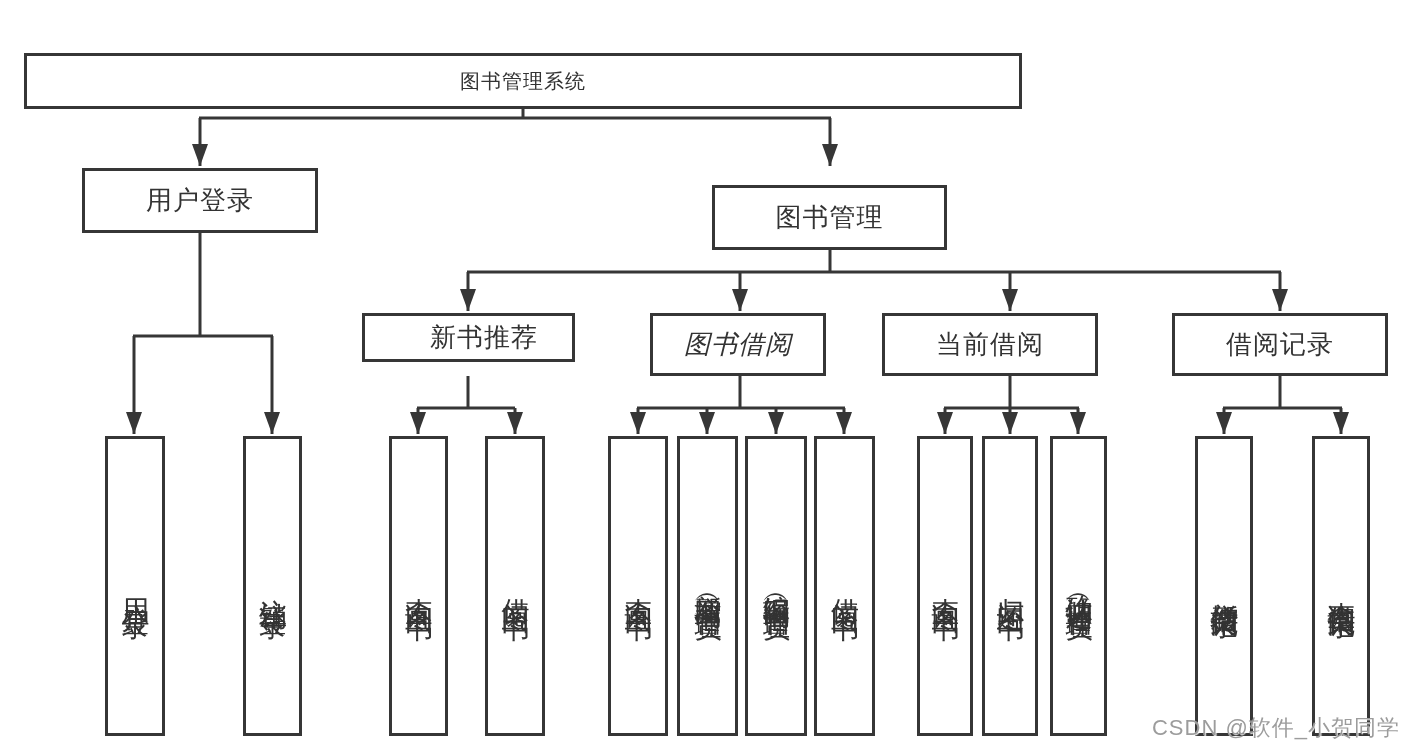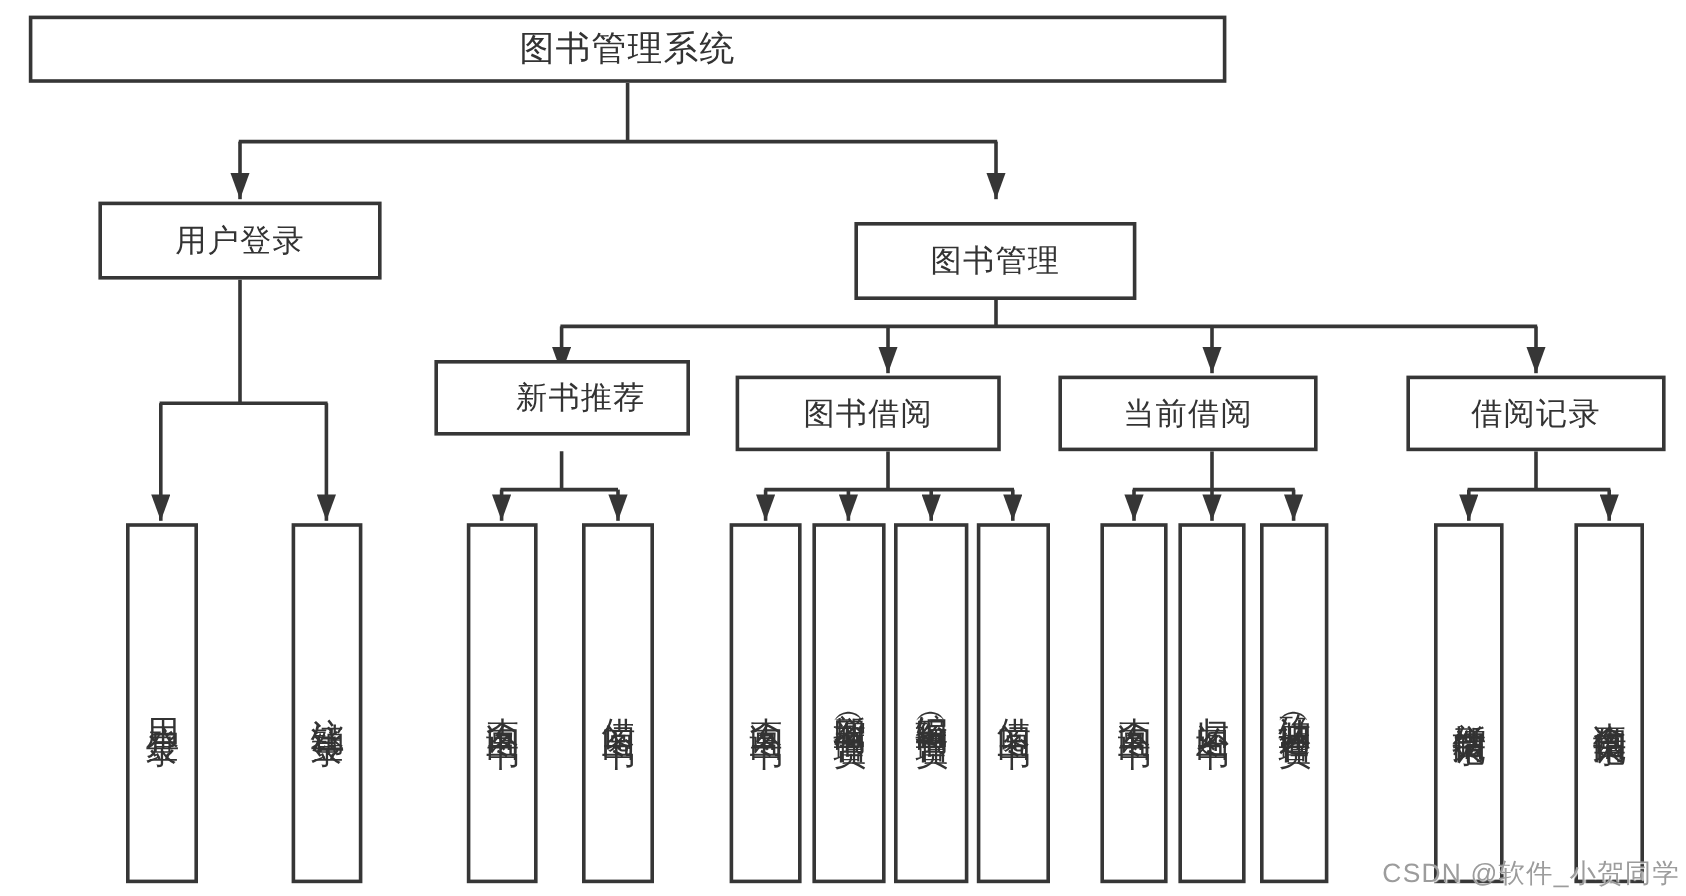--- a/index.html
+++ b/index.html
@@ -17,21 +17,21 @@
   .wires{position:absolute;left:0;top:0;width:1405px;height:747px;pointer-events:none;}
   .wires path{stroke:var(--line);stroke-width:3;fill:none;}
   .wires .arrowhead{fill:var(--line);stroke:none;}
   .node{
     position:absolute;box-sizing:border-box;
     background:#fff;border:3px solid var(--line);
     display:flex;align-items:center;justify-content:center;
     color:var(--text);text-align:center;white-space:nowrap;
   }
   .h-node{font-size:26px;letter-spacing:1px;}
-  .root-node{font-size:29px;letter-spacing:1px;}
+  .root-node{font-size:20px;letter-spacing:1px;margin-top:40px;}
   .leaf{font-size:28px;}
   .leaf .vtext{
     writing-mode:vertical-rl;text-orientation:mixed;
     line-height:1;display:block;
   }
   .v4{letter-spacing:5px;}
   .v6{letter-spacing:2px;}
   .v9{letter-spacing:3px;font-size:27px;}
   .watermark{
     position:absolute;right:5px;bottom:4px;
@@ -85,22 +85,22 @@
 
     <path d="M1224 408 V434" marker-end="url(#arr)"></path>
     <path d="M1341 408 V434" marker-end="url(#arr)"></path>
   </svg>
 
   <div class="node root-node" style="left:24px;top:13px;width:998px;height:56px;">图书管理系统</div>
 
   <div class="node h-node" style="left:82px;top:168px;width:236px;height:65px;">用户登录</div>
   <div class="node h-node" style="left:712px;top:185px;width:235px;height:65px;">图书管理</div>
 
-  <div class="node h-node" style="left:362px;top:300px;width:213px;height:63px;padding-left:31px;">新书推荐</div>
-  <div class="node h-node" style="left:613px;top:313px;width:221px;height:63px;">图书借阅</div>
+  <div class="node h-node" style="left:362px;top:313px;width:213px;height:49px;padding-left:31px;">新书推荐</div>
+  <div class="node h-node" style="left:650px;top:313px;width:176px;height:63px;font-style:italic;">图书借阅</div>
   <div class="node h-node" style="left:882px;top:313px;width:216px;height:63px;">当前借阅</div>
   <div class="node h-node" style="left:1172px;top:313px;width:216px;height:63px;">借阅记录</div>
 
   <div class="node leaf" style="left:105px;top:436px;width:60px;height:300px;">
     <span class="vtext v4">用户登录</span>
   </div>
   <div class="node leaf" style="left:243px;top:436px;width:59px;height:300px;">
     <span class="vtext v4">注销登录</span>
   </div>
 

